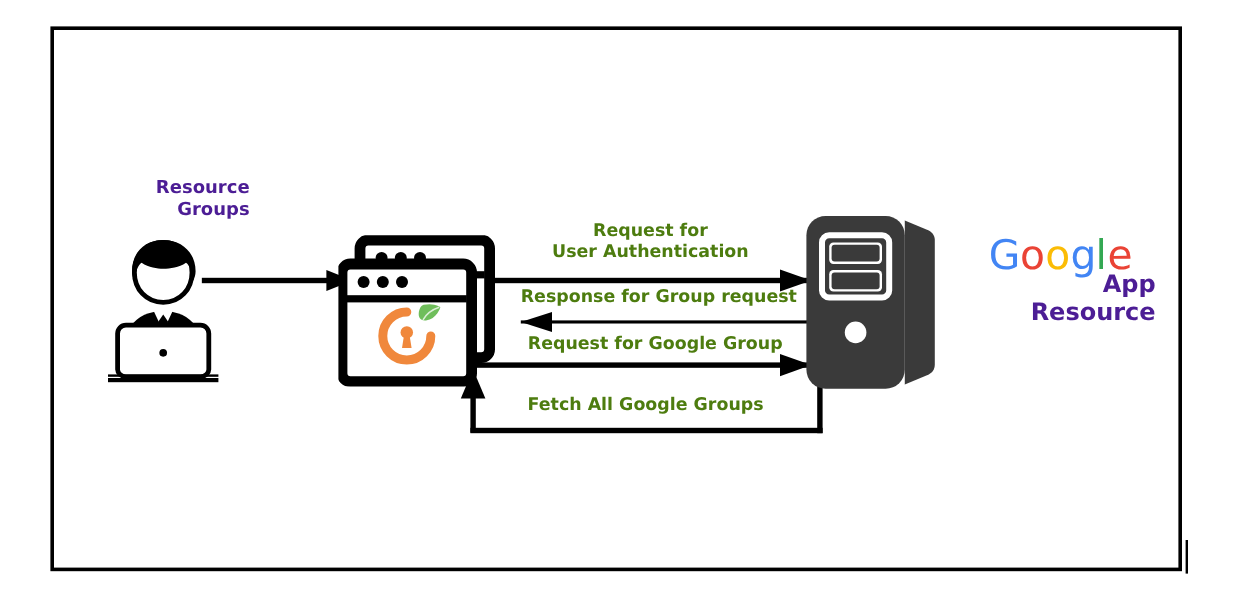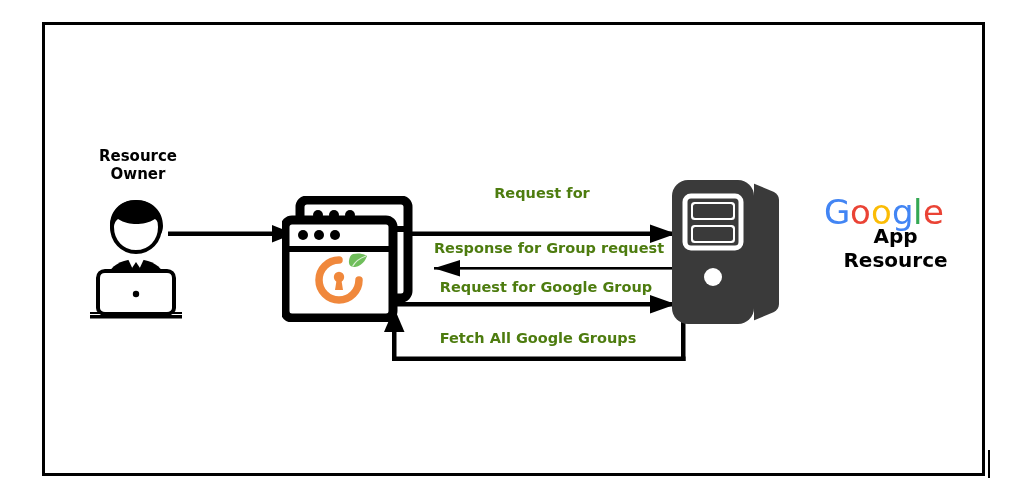--- a/index.html
+++ b/index.html
@@ -35,24 +35,24 @@
     left: 988px;
     top: 450px;
     width: 2px;
     height: 28px;
     background: #000000;
   }
 
   
   .label {
     position: absolute;
-    color: #000000;
+    color: #4c1d95;
     font-weight: bold;
     font-family: "DejaVu Sans", sans-serif;
-    text-align: center;
+    text-align: right;
     line-height: 1.18;
     white-space: nowrap;
   }
 
   #resource-owner-label { left: 68px;  top: 148px; width: 140px; font-size: 15px; }
   #client-app-label     { left: 270px; top: 146px; width: 200px; font-size: 15px; }
   #google-caption       { left: 828px; top: 225px; width: 135px; font-size: 20px; }
 
   .arrow-label {
     position: absolute;
@@ -97,21 +97,21 @@
 </head>
 <body>
 
 <div id="canvas">
 
   <div id="figure-frame"></div>
   <div id="frame-tick"></div>
 
   <div class="label" id="resource-owner-label">
     <div>Resource</div>
-    <div>Owner</div>
+    <div>Groups</div>
   </div>
 
   <div id="person-icon">
     <svg viewBox="0 0 104 124" width="104" height="124" xmlns="http://www.w3.org/2000/svg">
 
       <path d="M52 6 C38 6 28 17 28 31 C28 45 38 56 52 56 C66 56 76 45 76 31 C76 17 66 6 52 6 Z" fill="#ffffff" stroke="#000000" stroke-width="4"></path>
 
       <path d="M52 4 C36 4 26 15 26 30 C26 33 27 36 28 38 C29 30 31 25 34 23
                C40 27 47 28 52 28 C58 28 65 27 71 23 C74 25 76 30 77 38
                C78 36 79 33 79 30 C79 15 68 4 52 4 Z" fill="#000000"></path>
@@ -170,20 +170,21 @@
 
         <path d="M71 58 C80 56 85 60 85 60 C85 60 82 70 73 71
                  C68 71.5 66.5 68 67 64.5 C67.4 61.5 68.8 58.6 71 58 Z" fill="#6FBE5B"></path>
         <path d="M84 60 C78 62 73 66 70.5 70.5" fill="none" stroke="#ffffff" stroke-width="1.3" opacity="0.75"></path>
       </g>
     </svg>
   </div>
 
   <div class="arrow-label" id="lbl-auth">
     <div>Request for</div>
+    <div>User Authentication</div>
   </div>
 
   <div class="arrow-label" id="lbl-response">
     <div>Response for Group request</div>
   </div>
 
   <div class="arrow-label" id="lbl-reqgroup">
     <div>Request for Google Group</div>
   </div>
 

